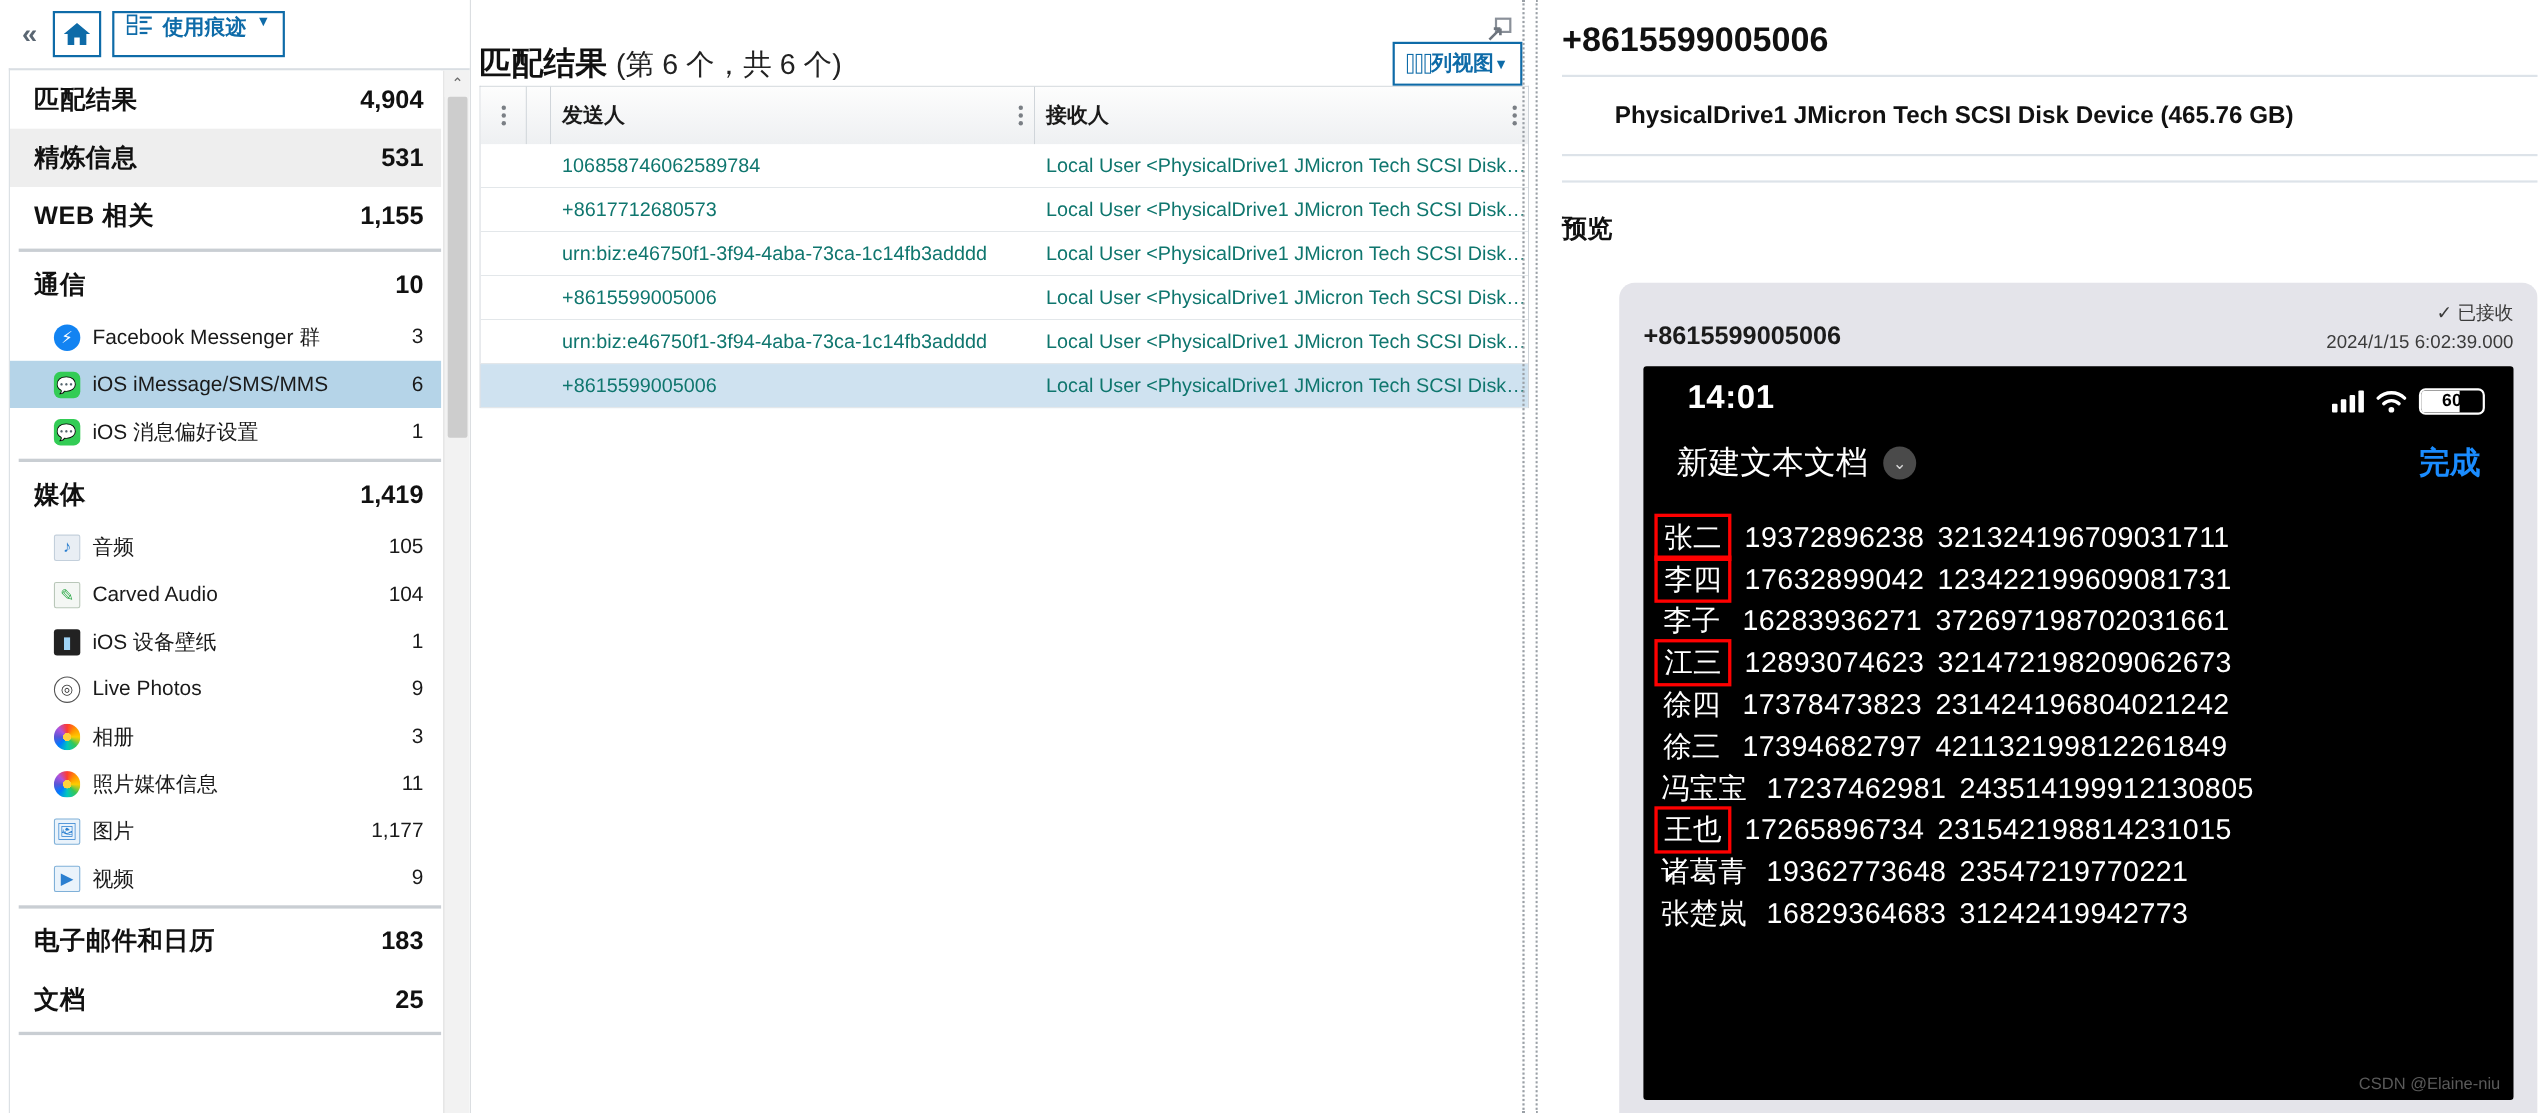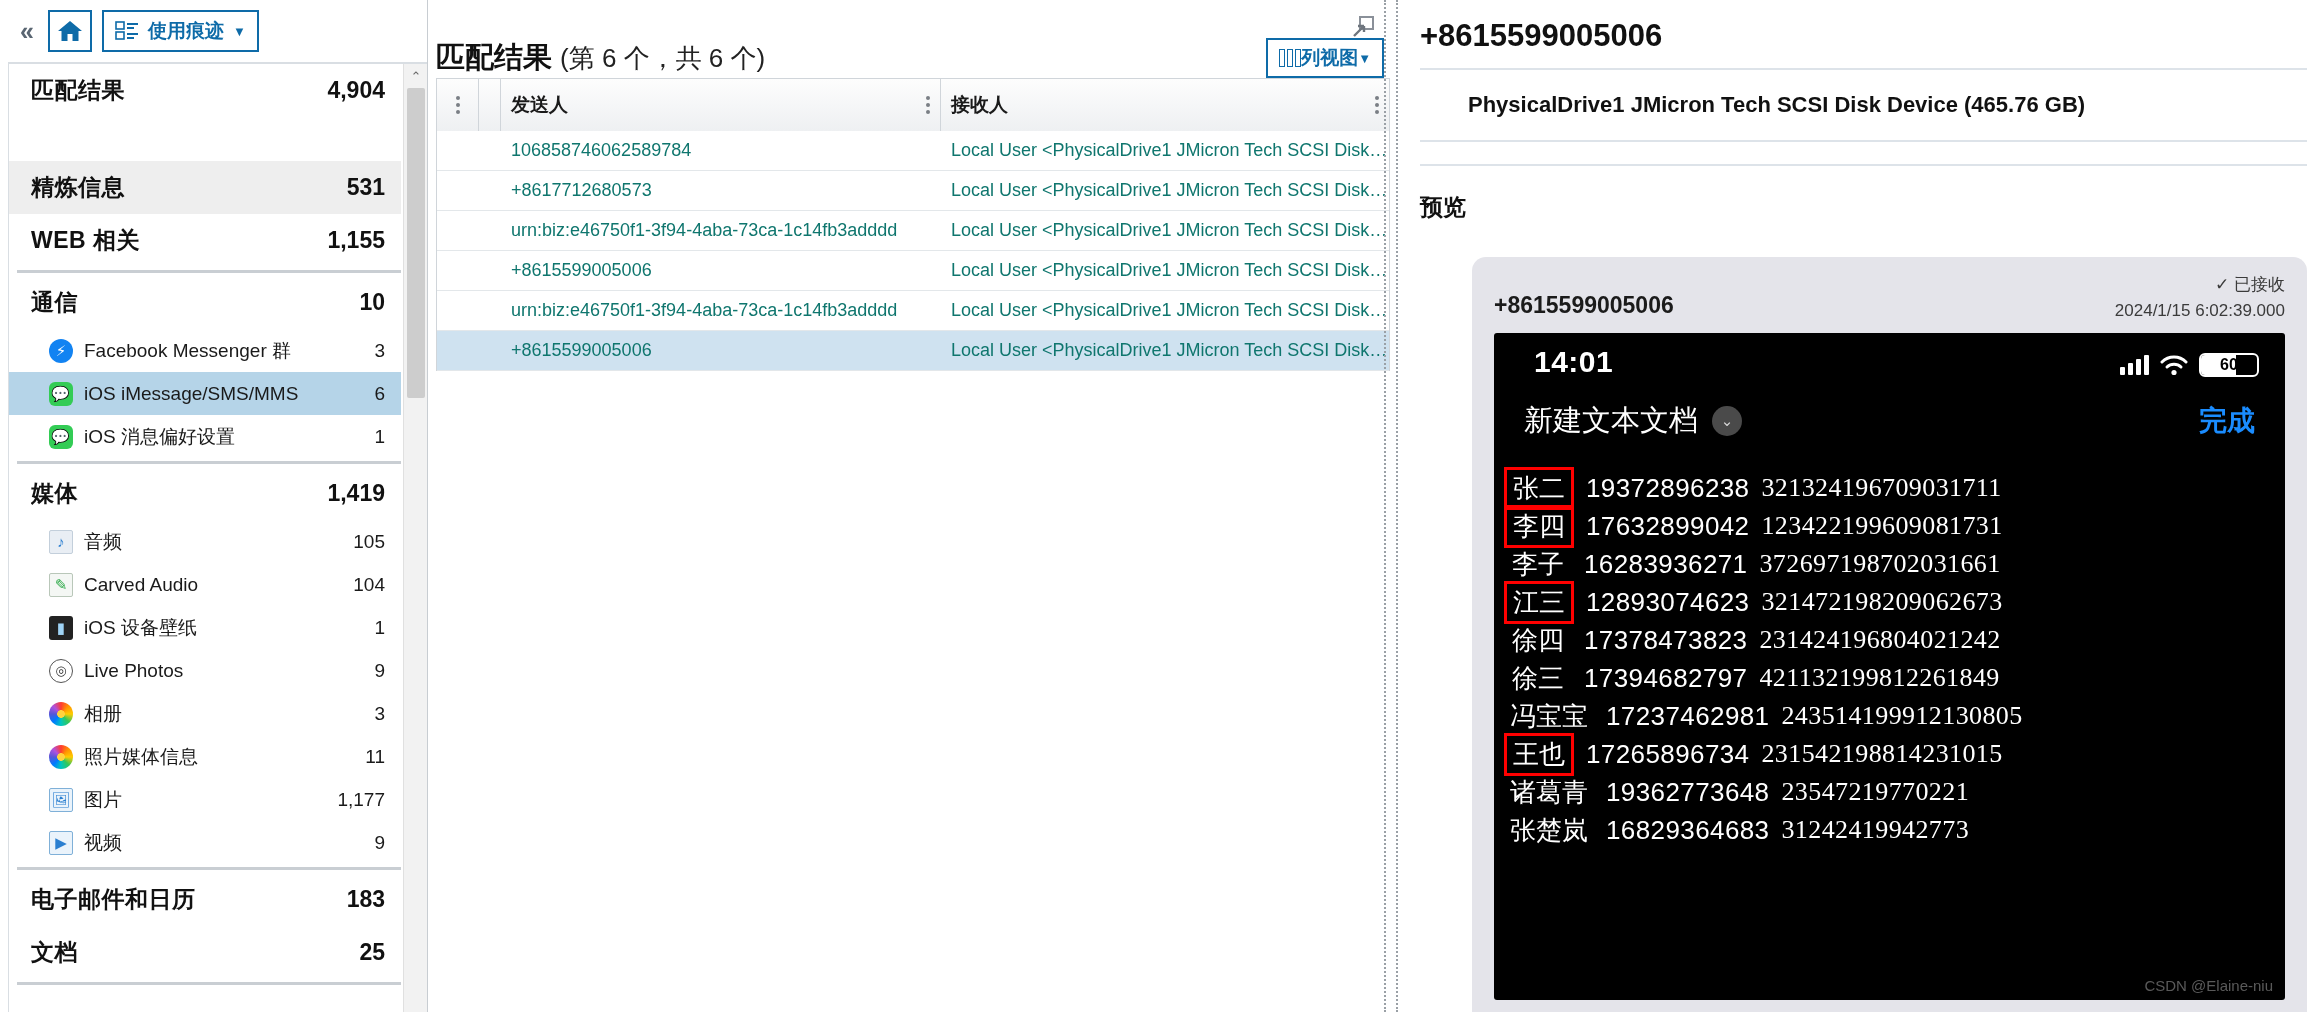--- a/index.html
+++ b/index.html
@@ -23,21 +23,21 @@
   .collapse-chev {
     color: #5a6672; font-size: 25px; line-height: 1; font-weight: bold;
     padding: 0 6px; cursor: pointer; letter-spacing: -2px;
   }
   .home-btn {
     width: 44px; height: 42px; border: 2px solid #0e6ba8; background: #fff;
     display:flex; align-items:center; justify-content:center; cursor: pointer;
   }
   .trace-btn {
     height: 42px; border: 2px solid #0e6ba8; background: #fff;
-    display: flex; align-items: center; gap: 9px; padding: 0 11px; cursor: pointer;
+    display: flex; align-items: flex-start; gap: 9px; padding: 0 11px; cursor: pointer;
   }
   .trace-btn .tb-label {
     color: #0e6ba8; font-size: 19px; font-weight: bold; white-space: nowrap;
   }
   .tb-caret { color: #0e6ba8; font-size: 13px; }
 
   .sb-list {
     flex: 1; overflow: hidden; border-top: 2px solid #d9dee3;
     border-left: 1px solid #d9dee3; margin-left: 8px;
     position: relative; background: #fff;
@@ -48,21 +48,21 @@
   .sb-row {
     display: flex; align-items: center; height: 53px;
     padding: 0 16px 0 22px; cursor: pointer; background: #fff;
   }
   .sb-row.group { font-weight: bold; }
   .sb-row.group .sb-label { font-size: 23px; color: #111; font-weight: bold; letter-spacing: .5px;}
   .sb-row.group .sb-count { font-size: 23px; color: #111; font-weight: bold; }
   .sb-row.child { height: 43px; padding-left: 40px; }
   .sb-row.child .sb-label { font-size: 19px; color: #1a1a1a; font-weight: normal; }
   .sb-row.child .sb-count { font-size: 19px; color: #1a1a1a; font-weight: normal; }
-  .sb-row.shaded { background: #eeeeee; margin-top: 44px; }
+  .sb-row.shaded { background: #eeeeee; }
   .sb-row.selected { background: #b5d4e8; }
   .sb-label { flex: 1; white-space: nowrap; overflow: hidden; }
   .sb-count { text-align: right; white-space: nowrap; }
   .sb-ico {
     width: 24px; height: 24px; margin-right: 11px; flex: 0 0 24px;
     display: flex; align-items: center; justify-content: center;
     font-size: 15px; border-radius: 4px;
   }
   .ico-msgr { background: #1283f2; border-radius: 50%; color: #fff; }
   .ico-ios  { background: #33cc55; border-radius: 6px; color: #fff; }
@@ -211,21 +211,21 @@
   .ph-body { padding: 4px 0 0 10px; flex:1; }
   .ph-line {
     display:flex; align-items:center; gap: 12px; height: 38px;
     font-size: 26px; color:#fff; white-space:nowrap;
   }
   .ph-name {
     display:inline-block; padding: 1px 6px; min-width: 68px; text-align:center;
   }
   .ph-name.hl { border: 3px solid #ff0000; }
   .ph-num { letter-spacing: .4px; }
-  .ph-id  { letter-spacing: .4px; font-family: Liberation Serif, serif; }
+  .ph-id  { letter-spacing: .4px; }
   .watermark {
     position:absolute; right: 12px; bottom: 6px; color:#5a5a5a; font-size:15px;
   }
 </style>
 </head>
 <body>
 
 <div class="app">
 
   <aside class="sidebar">

